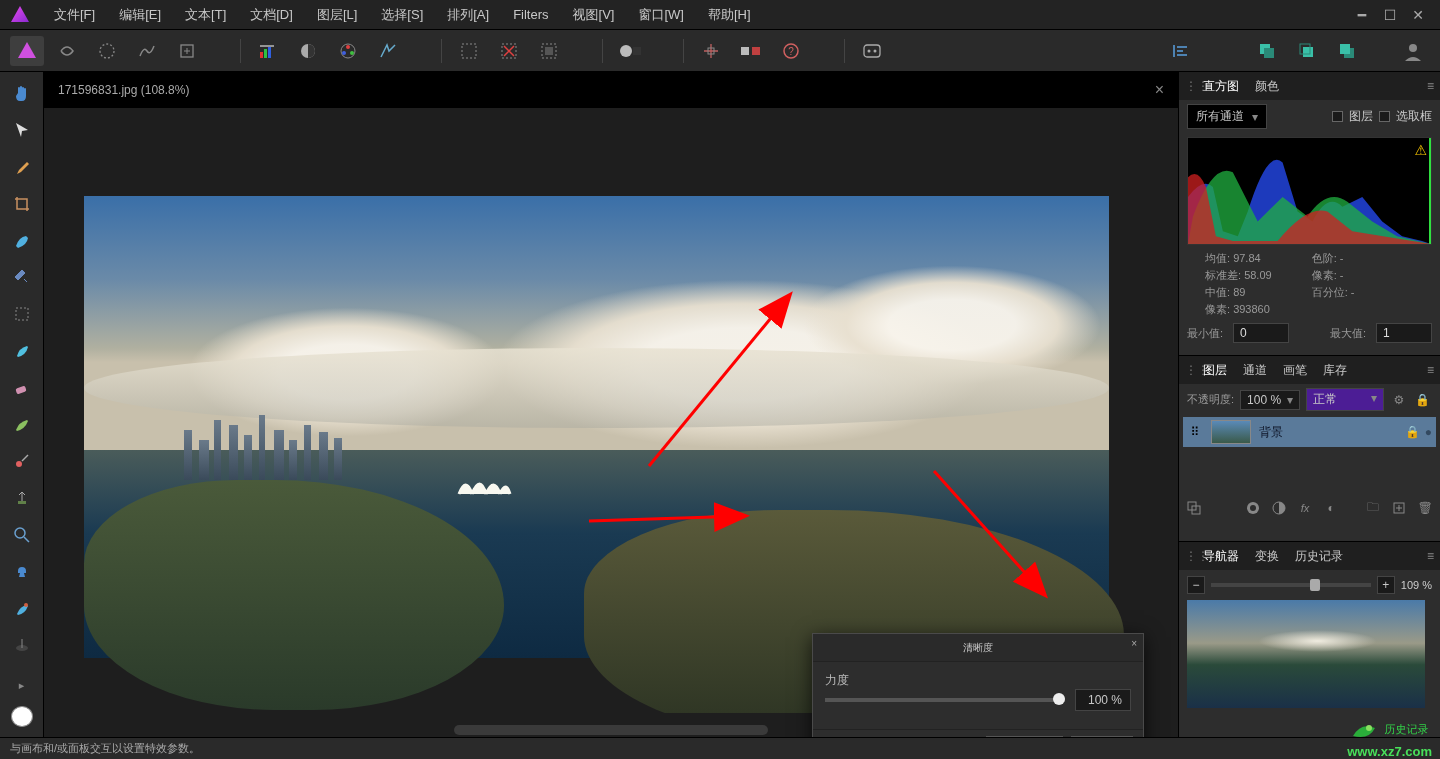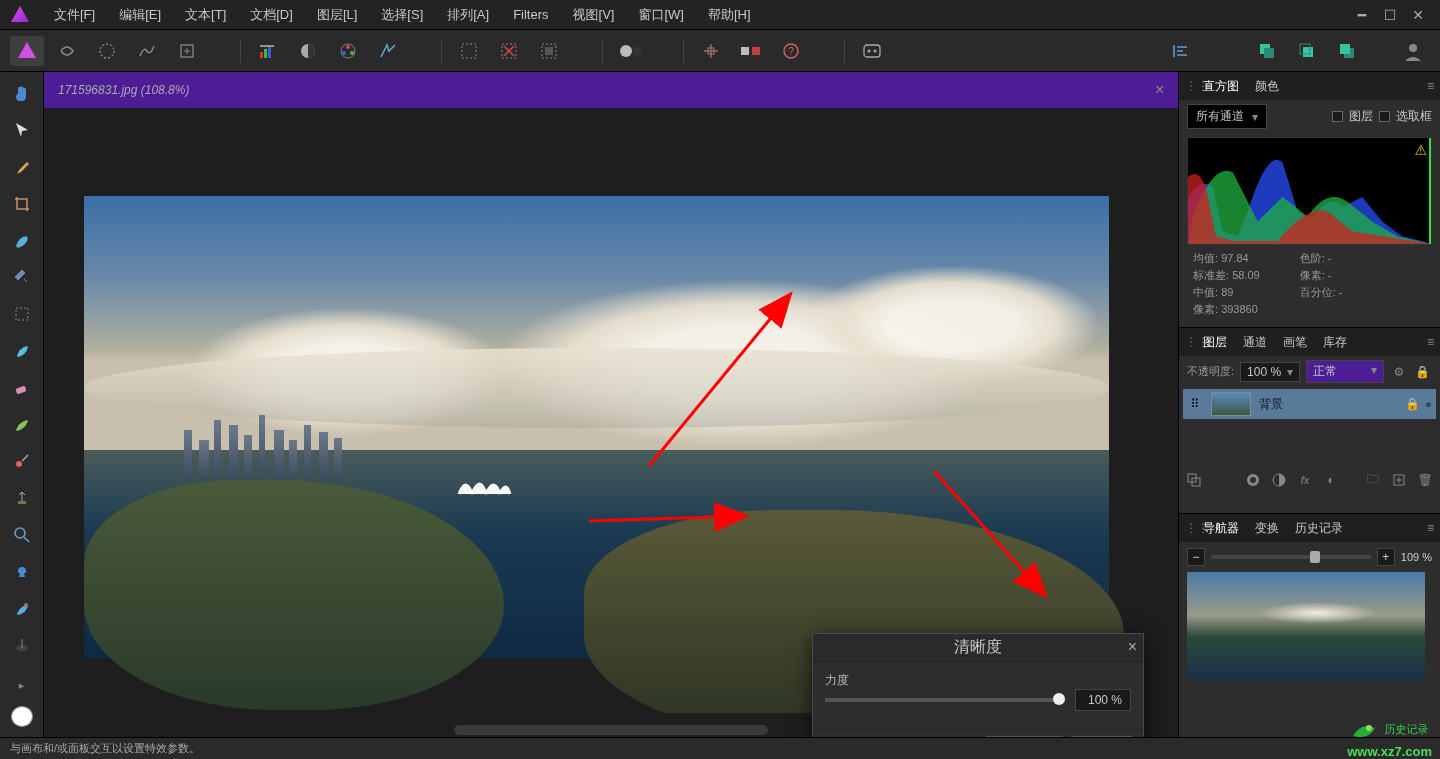--- a/index.html
+++ b/index.html
@@ -43,21 +43,21 @@
 .workarea { position: absolute; top: 72px; left: 0; right: 0; bottom: 22px; }
 .tool-rail {
   position: absolute; left: 0; top: 0; bottom: 0; width: 44px;
   background: #2a2a2a; border-right: 1px solid #000;
   display: flex; flex-direction: column; align-items: center; padding-top: 8px; gap: 10px;
 }
 .tool-btn { width: 32px; height: 28px; display: flex; align-items: center; justify-content: center; cursor: pointer; border-radius: 3px; }
 .tool-color { width: 22px; height: 22px; border-radius: 50%; background: #fff; margin-top: auto; margin-bottom: 10px; border: 1px solid #888; position: relative; }
 
 .doc-area { position: absolute; left: 44px; top: 0; right: 262px; bottom: 0; background: #1e1e1e; }
-.tab-bar { height: 36px; background: #4c1d95; display: flex; align-items: center; padding: 0 14px; color: #aaa; font-style: italic; }
+.tab-bar { height: 36px; background: #000000; display: flex; align-items: center; padding: 0 14px; color: #aaa; }
 .tab-close { margin-left: auto; color: #888; cursor: pointer; font-size: 16px; }
 .canvas-holder { position: relative; height: calc(100% - 60px); overflow: hidden; }
 .canvas-inner { position: absolute; left: 40px; top: 88px; width: 1025px; height: 462px; }
 .sky { position: absolute; left: 0; top: 0; right: 0; height: 60%; background: linear-gradient(180deg,#3a6fa8 0%,#6a8aa8 30%,#b0b0a0 55%,#c8c0ac 60%); overflow: hidden; }
 .cloud { position: absolute; background: radial-gradient(ellipse,#f8f4ec 30%,#e8e0d0 50%,transparent 70%); border-radius: 50%; opacity: 0.95; }
 .city { position: absolute; left: 0; right: 0; top: 55%; bottom: 0; background: linear-gradient(180deg,#4a5c5a 0%,#1a3a52 40%,#0e2a42 100%); }
 .land { position: absolute; background: linear-gradient(180deg,#4a5a3a,#2a3a2a); border-radius: 40% 60% 50% 50%; }
 .bldg { position: absolute; background: linear-gradient(180deg,#6a7a8a,#3a4a5a); }
 .doc-scroll { position: absolute; bottom: 2px; left: 410px; right: 410px; height: 10px; background: #3a3a3a; border-radius: 5px; }
 .arrow-line { stroke: #ff0000; stroke-width: 3; fill: none; }
@@ -72,21 +72,21 @@
 .pan-handle { width: 4px; height: 14px; margin-right: 6px; opacity: 0.5; display: flex; align-items: center; }
 .pan-menu { margin-left: auto; cursor: pointer; color:#888; }
 
 .histo-body { padding: 0 0 8px 0; }
 .channel-sel { display: flex; align-items: center; padding: 4px 8px; gap: 6px; }
 .sel-box { background: #000000; border: 1px solid #444; padding: 3px 8px; display: flex; align-items: center; gap: 8px; cursor: pointer; }
 .chk-row { margin-left: auto; display: flex; align-items: center; gap: 6px; }
 .chk { width: 11px; height: 11px; border: 1px solid #666; background: #1a1a1a; }
 .histo-canvas { margin: 4px 8px; height: 108px; background: #000; position: relative; border: 1px solid #333; }
 .h-warn { position: absolute; top: 4px; right: 4px; color: #ffcc00; font-size: 14px; }
-.stats { display: flex; padding: 2px 10px 2px 14px; gap: 40px; font-size: 11px; color: #999; }
+.stats { display: flex; padding: 2px 10px 2px 26px; gap: 40px; font-size: 11px; color: #999; }
 .stat-col { display: flex; flex-direction: column; gap: 2px; }
 .min-max { display: flex; gap: 10px; padding: 4px 8px; align-items: center; }
 .num-field { background: #1a1a1a; border: 1px solid #444; padding: 2px 6px; width: 56px; color: #ddd; }
 .mm-label { font-size: 11px; color: #999; }
 
 .layers-body { padding-bottom: 20px; }
 .layer-opts { display: flex; align-items: center; padding: 4px 8px; gap: 6px; }
 .opval { background: #1a1a1a; border: 1px solid #444; padding: 2px 6px; width: 60px; display: flex; align-items: center; }
 .blend-sel { flex: 1; background: #4c1d95; border: 1px solid #444; padding: 2px 6px; display: flex; align-items: flex-start; }
 .layer-row { display: flex; align-items: center; background: #5a7a9a; margin: 2px 4px; padding: 2px 4px; gap: 8px; height: 30px; }
@@ -101,21 +101,21 @@
 .nav-body { padding: 6px 8px 8px 8px; }
 .zoom-ctrl { display: flex; align-items: center; gap: 6px; margin-bottom: 6px; }
 .zoom-btn { width: 18px; height: 18px; background: #1a1a1a; border: 1px solid #444; display: flex; align-items: center; justify-content: center; cursor: pointer; }
 .zoom-slider { flex: 1; height: 4px; background: #444; position: relative; }
 .zoom-hand { position: absolute; top: -4px; width: 10px; height: 12px; background: #aaa; border-radius: 2px; }
 .zoom-val { font-size: 11px; color: #ccc; }
 .nav-thumb { width: 238px; height: 108px; background: #000; position: relative; overflow: hidden; }
 
 
 .dialog { position: absolute; left: 812px; top: 561px; width: 332px; background: #2d2d2d; border: 1px solid #4a4a4a; box-shadow: 0 4px 18px rgba(0,0,0,0.7); }
-.dlg-title { height: 28px; display: flex; align-items: center; justify-content: center; background: #2a2a2a; border-bottom: 1px solid #222; position: relative; font-size: 16px; }
+.dlg-title { height: 28px; display: flex; align-items: center; justify-content: center; background: #2a2a2a; border-bottom: 1px solid #222; position: relative; font-size: 10px; }
 .dlg-close { position: absolute; right: 6px; top: 4px; cursor: pointer; color: #aaa; }
 .dlg-body { padding: 10px 12px; }
 .dlg-row { display: flex; align-items: center; gap: 10px; margin-bottom: 8px; }
 .dlg-slider { flex: 1; height: 4px; background: #555; position: relative; }
 .dlg-handle { position: absolute; right: 0; top: -5px; width: 12px; height: 12px; border-radius: 50%; background: #eee; }
 .dlg-val { background: #1a1a1a; border: 1px solid #444; padding: 3px 8px; width: 56px; text-align: right; }
 .dlg-foot { display: flex; align-items: center; padding: 6px 10px; border-top: 1px solid #222; gap: 8px; }
 .dlg-btn { padding: 5px 18px; background: #383838; border: 1px solid #555; cursor: pointer; }
 .dlg-foot .sp { flex: 1; }
 
@@ -494,20 +494,27 @@
             <div><span>标准差:</span> <span>58.09</span></div>
             <div><span>中值:</span> <span>89</span></div>
             <div><span>像素:</span> <span>393860</span></div>
           </div>
           <div class="stat-col">
             <div><span>色阶:</span> <span>-</span></div>
             <div><span>像素:</span> <span>-</span></div>
             <div><span>百分位:</span> <span>-</span></div>
           </div>
         </div>
+        <div class="min-max">
+          <span class="mm-label">最小值:</span>
+          <div class="num-field">0</div>
+          <div style="flex:1"></div>
+          <span class="mm-label">最大值:</span>
+          <div class="num-field">1</div>
+        </div>
       </div>
     </div>
 
     <div class="panel" style="flex:0 0 auto">
       <div class="panel-tabs">
         <span class="pan-handle">⋮⋮</span>
         <span class="ptab active">图层</span>
         <span class="ptab">通道</span>
         <span class="ptab">画笔</span>
         <span class="ptab">库存</span>

